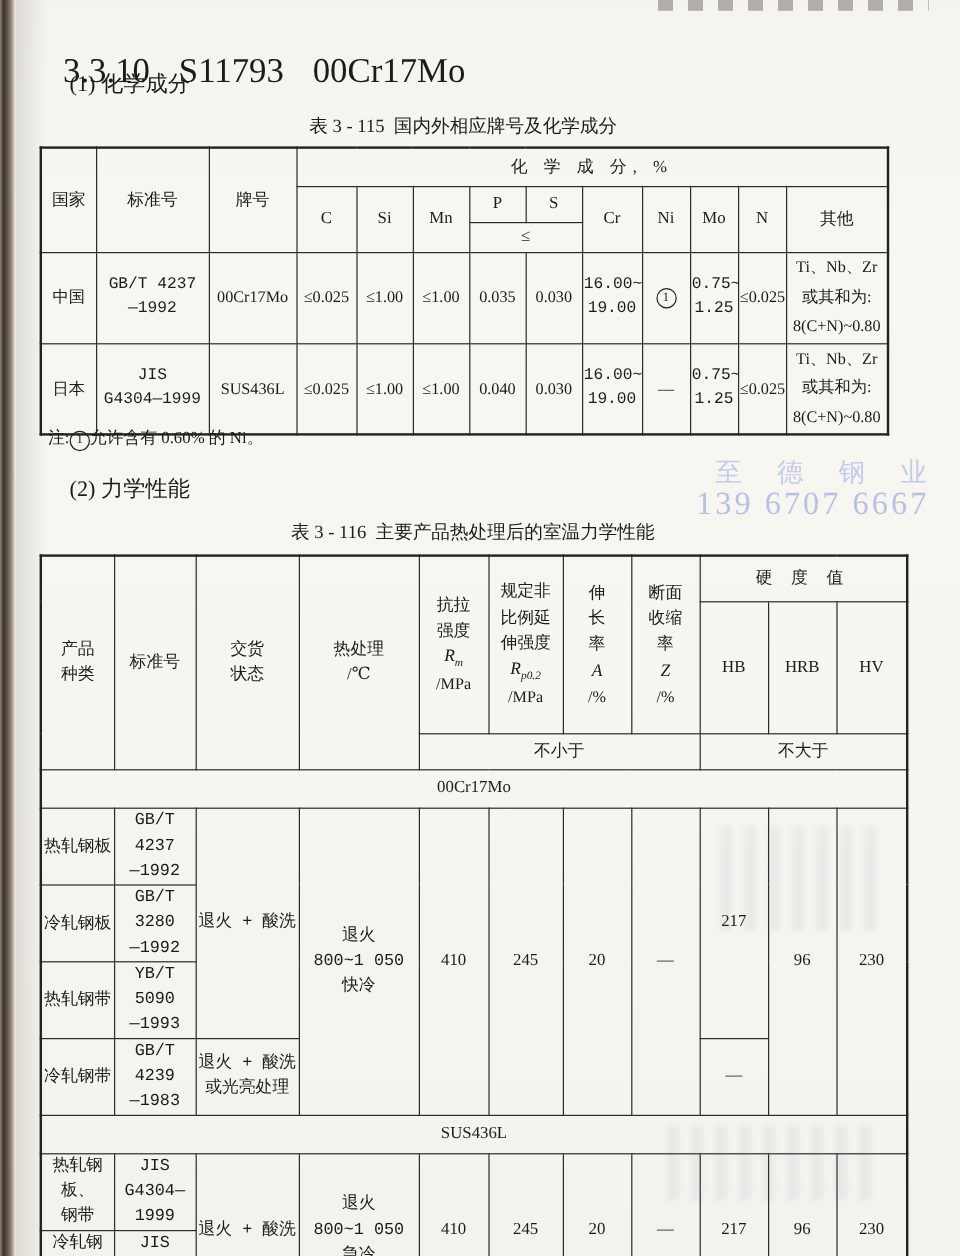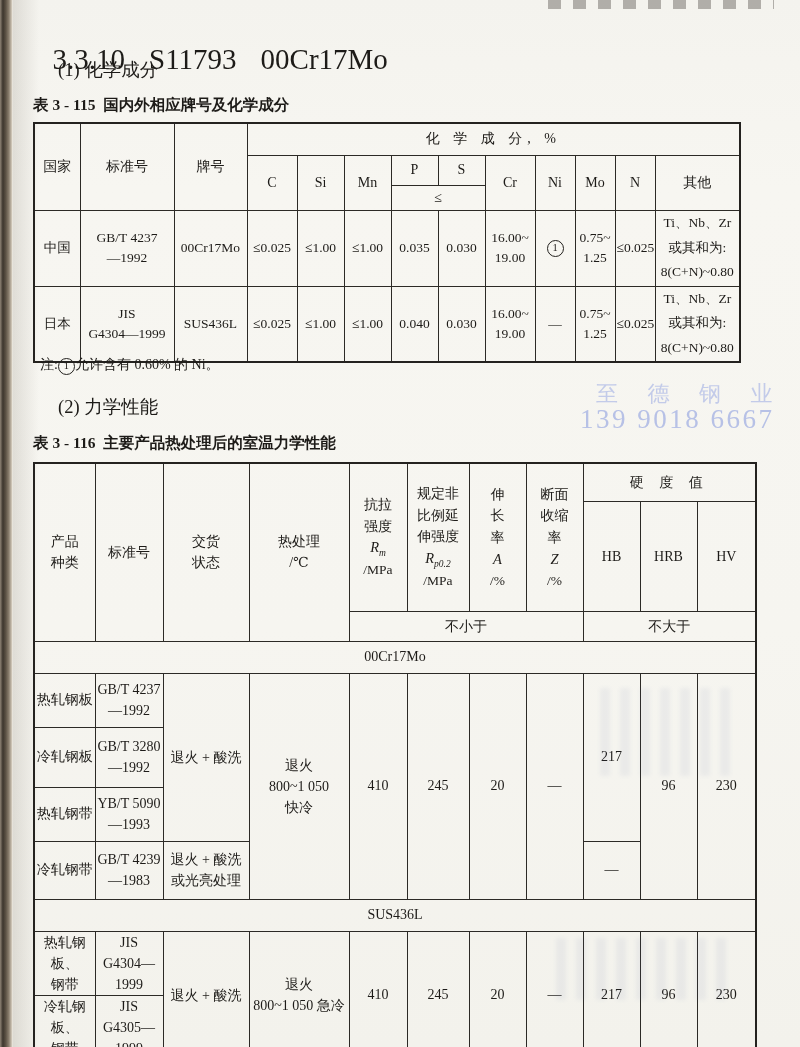--- a/index.html
+++ b/index.html
@@ -12,30 +12,30 @@
     background:linear-gradient(90deg,#8f8476 0%,#3c352d 22%,#5d5346 45%,#8a7e6e 68%,#c9c0b1 88%,rgba(201,192,177,0) 100%);}
   .left-shade{position:absolute;left:13px;top:0;bottom:0;width:26px;
     background:linear-gradient(90deg,rgba(80,70,55,.14),rgba(80,70,55,0));}
   .artifact{position:absolute;top:0;left:548px;width:226px;height:9px;opacity:.55;filter:blur(.6px);
     background:repeating-linear-gradient(90deg,rgba(55,50,45,.65) 0 13px,rgba(55,50,45,0) 13px 25px);}
   .heading{position:absolute;left:38px;top:10px;font-size:29px;white-space:pre;}
   .heading span{margin-right:24px;}
   .subhead{position:absolute;left:58px;font-size:18.5px;}
   .sub1{top:57px;}
   .sub2{top:394px;}
-  .tbl-title{position:absolute;font-weight:bold;font-size:15.5px;white-space:pre;}
+  .tbl-title{position:absolute;text-align:center;font-weight:normal;font-size:15.5px;white-space:pre;}
   .t1-title{top:95px;left:33px;width:706px;}
   .t2-title{top:433px;left:33px;width:722px;}
   .note{position:absolute;left:40px;top:356px;font-size:14px;}
   table{border-collapse:collapse;table-layout:fixed;position:absolute;background:transparent;}
   th,td{border:1.6px solid #2c2a26;padding:0 1px;text-align:center;vertical-align:middle;font-weight:normal;overflow:hidden;}
   table{border:2.4px solid #24221f;}
   .t1{left:33px;top:122px;width:706px;}
   .t2{left:33px;top:462px;width:722px;}
-  .pre{white-space:pre-line;line-height:1.5;}
+  .pre{white-space:pre-line;line-height:1.5;font-family:Liberation Mono, monospace;}
   .t1 .t1h1{height:32px;}
   .t1 .t1h2{height:30px;}
   .t1 .t1h3{height:25px;}
   .t1 .t1d{height:76px;}
   .t1 th{font-size:14px;}
   .t1 td{font-size:13.5px;}
   .group-h{letter-spacing:5px;}
   .other-cell{font-size:12.3px;line-height:1.85;white-space:pre-line;margin-left:20px;}
   .circled{display:inline-flex;width:15px;height:15px;border:1.3px solid #22201d;border-radius:50%;
     align-items:center;justify-content:center;font-size:10.5px;line-height:1;}
@@ -162,21 +162,21 @@
 </tbody>
   </table>
 
 <div class="note">
   <span>注:</span><span class="circled">1</span><span>允许含有 0.60% 的 Ni。</span>
 </div>
 
 <div class="subhead sub2">(2) 力学性能</div>
 
 <div class="wm wm1">至 德 钢 业</div>
-<div class="wm wm2">139 9018 6667</div>
+<div class="wm wm2">139 6707 6667</div>
 
 <div class="tbl-title t2-title">表 3 - 116  主要产品热处理后的室温力学性能</div>
 
 <table class="t2">
   <colgroup>
     <col style="width:61px">
       <col style="width:68px">
       <col style="width:86px">
       <col style="width:100px">
     <col style="width:58px">

